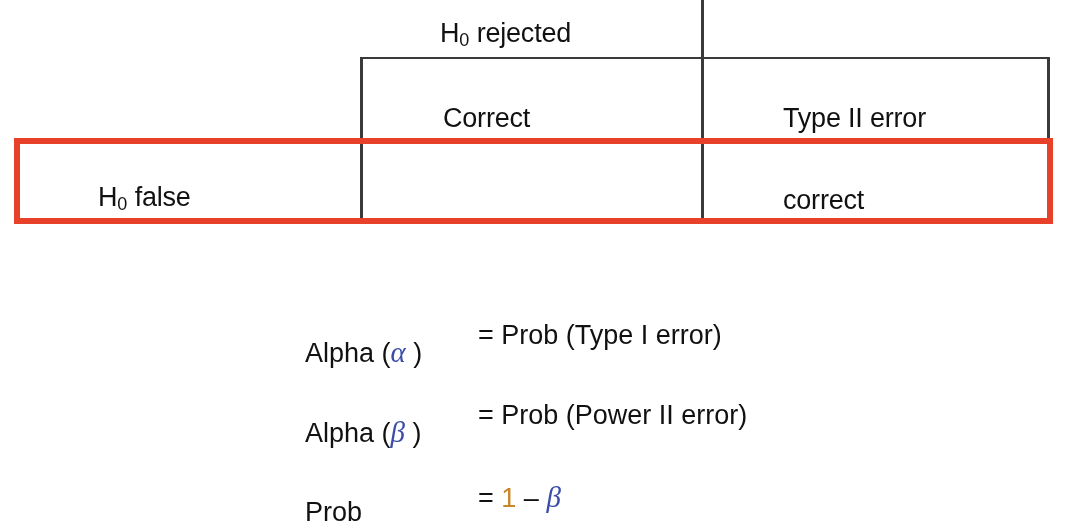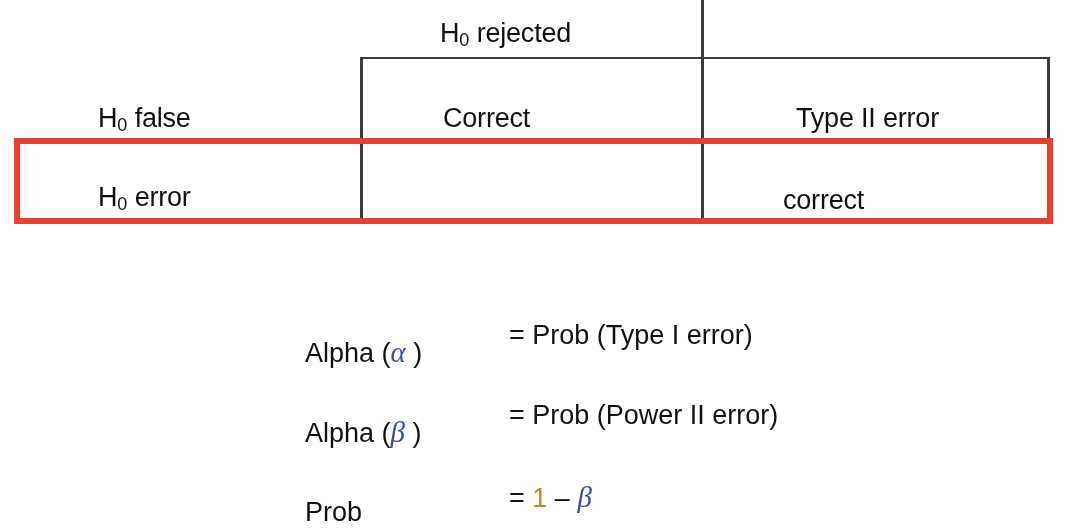--- a/index.html
+++ b/index.html
@@ -76,44 +76,40 @@
   .flabel {
     position: absolute;
     left: 0;
     top: 16px;
     white-space: nowrap;
   }
   .fvalue {
     position: absolute;
     top: 0;
     white-space: nowrap;
-    margin-left: 31px;
   }
 </style>
 </head>
 <body>
 
 <div id="canvas">
 
   <div class="txt" style="left:440px; top:20px;">
     <span>H</span><span class="sub">0</span><span> rejected</span>
   </div>
 
 
-  <div class="txt" style="left:98px; top:105px;">
-    <span>H</span><span class="sub">0</span><span> false</span>
-  </div>
 
   <div class="txt" style="left:98px; top:184px;">
-    <span>H</span><span class="sub">0</span><span> error</span>
+    <span>H</span><span class="sub">0</span><span> false</span>
   </div>
 
   <div class="txt" style="left:443px; top:105px;">Correct</div>
 
-  <div class="txt" style="left:783px; top:105px;margin-left:13px;">Type II error</div>
+  <div class="txt" style="left:783px; top:105px;">Type II error</div>
 
 
   <div class="txt" style="left:783px; top:187px;">correct</div>
 
   <div class="rule rule-h" style="left:360px; top:57px; width:690px;"></div>
 
   <div class="rule rule-v" style="left:360px; top:57px; height:167px;"></div>
 
   <div class="rule rule-v" style="left:701px; top:0px; height:224px;"></div>
 

